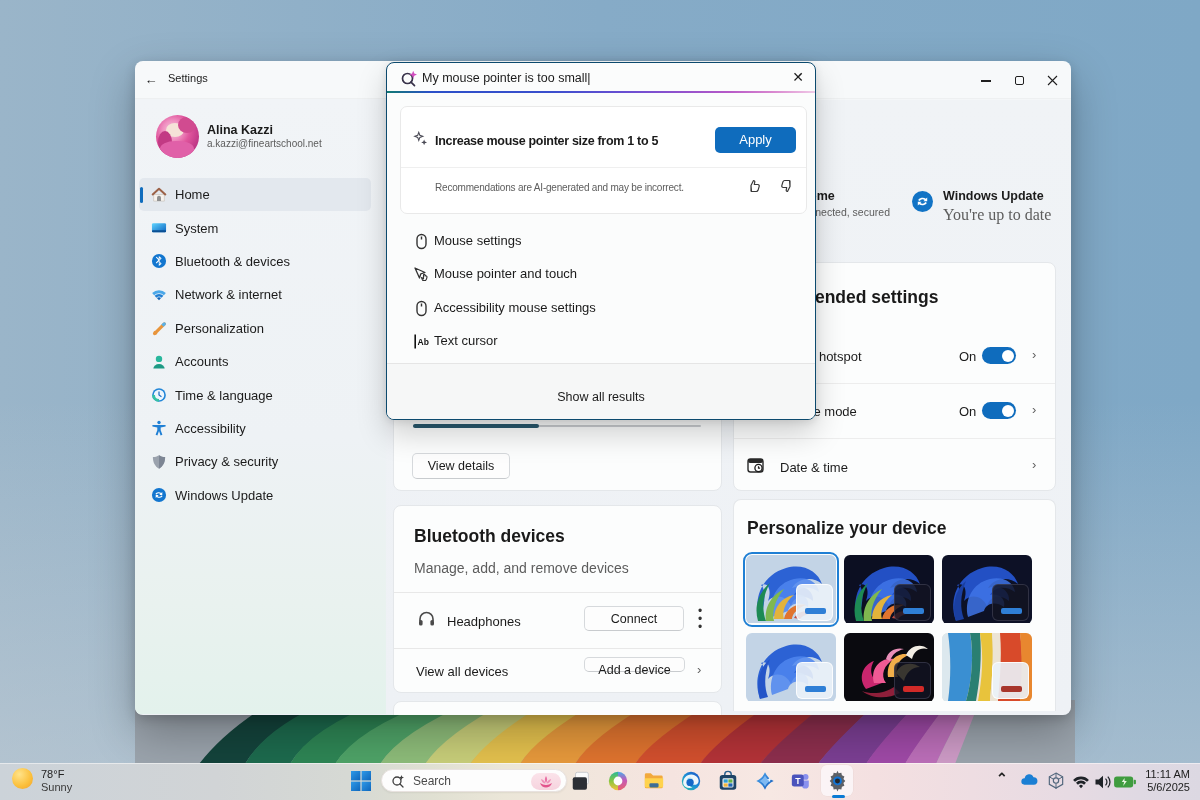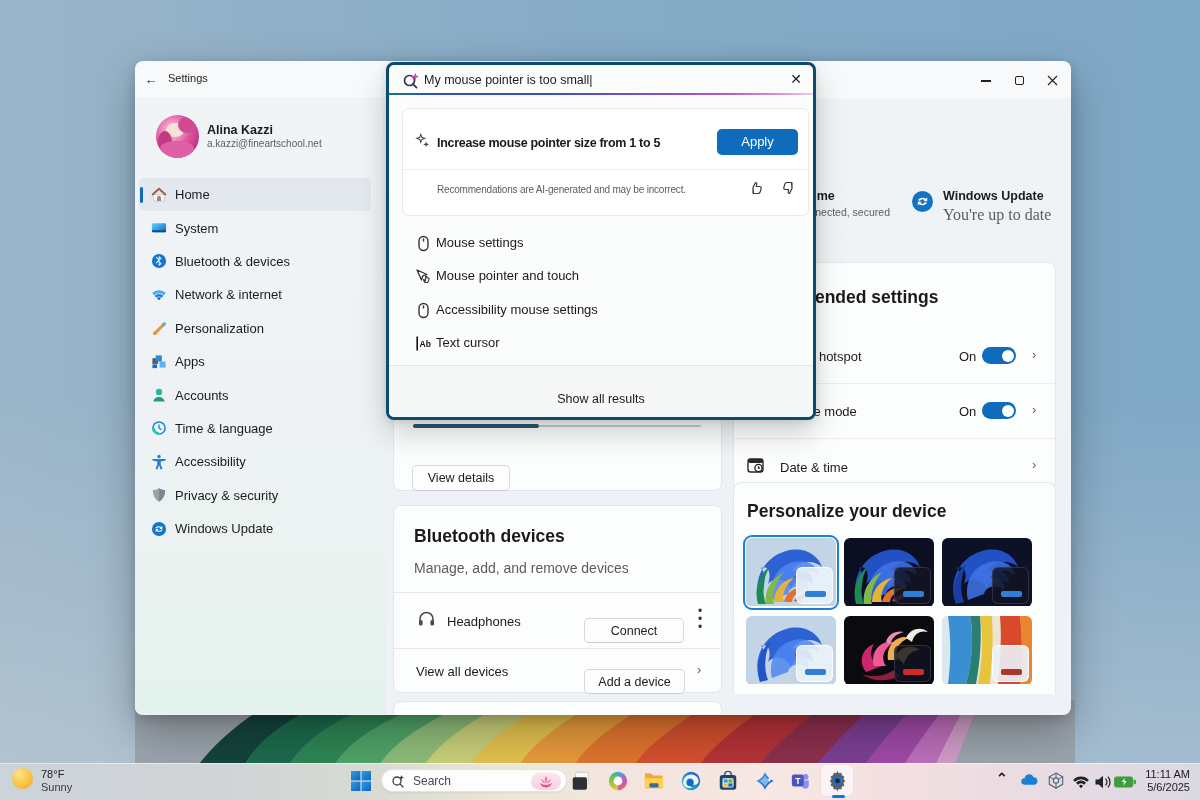--- a/index.html
+++ b/index.html
@@ -31,30 +31,30 @@
 .nav { position:absolute; left:4px; top:79px; width:232px; }
 .nav-item { position:relative; height:33.4px; display:flex; align-items:center; border-radius:5px; }
 .nav-item.sel { background:#e3e8ee; }
 .nav-item.sel::before { content:""; position:absolute; left:0.5px; top:8.5px; width:3px; height:16px; border-radius:2px; background:#0f6cbd; }
 .nav-ico { width:16px; height:16px; margin-left:12px; flex:none; }
 .nav-txt { margin-left:8px; font-size:13px; color:#1b1b1b; }
 
 
 .card { position:absolute; background:#fcfdfd; border:1px solid #e4e7ea; border-radius:8px; }
 .h2 { font-size:17.5px; font-weight:bold; color:#1a1a1a; }
-.btn { position:absolute; background:#fdfdfd; border:1px solid #d6d9dc; border-bottom-color:#c8cbce; border-radius:5px; font-size:12.5px; color:#1b1b1b; text-align:center;margin-top:12px; }
+.btn { position:absolute; background:#fdfdfd; border:1px solid #d6d9dc; border-bottom-color:#c8cbce; border-radius:5px; font-size:12.5px; color:#1b1b1b; text-align:center; }
 
 
 .toggle { position:absolute; width:34px; height:17px; border-radius:9px; background:#0f6cbd; }
 .toggle::after { content:""; position:absolute; right:2.5px; top:2.5px; width:12px; height:12px; border-radius:50%; background:#fff; }
 .chev { position:absolute; font-size:13px; color:#5f5f5f; }
 
 
 #popup { position:absolute; left:386px; top:62px; width:430px; height:358px;
-  background:#fbfcfc; border:3px solid #0c4a6e; border-radius:8px;
+  background:#fbfcfc; border:1px solid #0c4a6e; border-radius:8px;
   box-shadow: 0 14px 30px rgba(0,0,0,.18), 0 2px 8px rgba(0,0,0,.10); overflow:hidden; }
 #popup .sline { position:absolute; left:0; top:28px; width:100%; height:2px;
   background:linear-gradient(90deg,#107a72 0%, #2b50c8 10%, #3a4ecd 38%, #6a4ed2 56%, #9652cc 70%, #b75ac8 80%, #d886cf 90%, #e9b4df 97%, #f0cce8 100%); }
 #popup .qtext { position:absolute; left:35px; top:8px; font-size:12.5px; color:#1b1b1b; }
 #popup .closex { position:absolute; right:11px; top:6px; font-size:14px; color:#1b1b1b; }
 .aicard { position:absolute; left:13px; top:43px; width:407px; height:108px; background:#fff; border:1px solid #e9e9e9; border-radius:7px; }
 .aicard .ttl { position:absolute; left:34px; top:27px; font-size:12.5px; letter-spacing:-0.3px; font-weight:bold; color:#1a1a1a; }
 .applybtn { position:absolute; left:314px; top:20px; width:81px; height:26px; background:#0f6cbd; border-radius:5px;
   color:#fff; font-size:13px; text-align:center; line-height:26px; }
 .aidisc { position:absolute; left:34px; top:75px; font-size:10px; letter-spacing:-0.2px; color:#5d5d5d; }
@@ -155,29 +155,20 @@
         </div>
         <div class="nav-item">
           <div class="nav-ico"><svg viewBox="0 0 17 17">
               <path d="M2 15 c0.3-2.2 1-3.2 2.5-3.5 l8.5-8.6 a1.7 1.7 0 0 1 2.4 2.4 l-8.6 8.5 c-0.3 1.5-1.3 2.2-3.5 2.5 z" fill="#e8953c"></path>
               <path d="M13 2.9 a1.7 1.7 0 0 1 2.4 2.4 l-2 2 -2.4-2.4 z" fill="#5ab1e8"></path>
             </svg></div>
           <div class="nav-txt">Personalization</div>
         </div>
         <div class="nav-item">
           <div class="nav-ico"><svg viewBox="0 0 17 17">
-              <rect x="1.5" y="4.5" width="6" height="6" fill="#54575e"></rect>
-              <rect x="5" y="1.5" width="6.5" height="6.5" fill="#2f86d8"></rect>
-              <rect x="9" y="8" width="6.5" height="6.5" fill="#5fb2ee"></rect>
-              <rect x="1.5" y="11" width="5" height="4" fill="#1f6dbd"></rect>
-            </svg></div>
-          <div class="nav-txt">Apps</div>
-        </div>
-        <div class="nav-item">
-          <div class="nav-ico"><svg viewBox="0 0 17 17">
               <circle cx="8.5" cy="5.2" r="3.4" fill="#28b79c"></circle>
               <path d="M2.5 15.5 a6 4.8 0 0 1 12 0 z" fill="#1d9a84"></path>
             </svg></div>
           <div class="nav-txt">Accounts</div>
         </div>
         <div class="nav-item">
           <div class="nav-ico"><svg viewBox="0 0 17 17">
               <circle cx="8.5" cy="8.5" r="7.3" fill="#2286d8"></circle>
               <circle cx="8.5" cy="8.5" r="5.6" fill="#eef6fd"></circle>
               <path d="M8.5 4.8 v3.7 l2.6 1.8" stroke="#1b6ec2" stroke-width="1.3" fill="none"></path>
@@ -223,21 +214,21 @@
     <svg style="position:absolute; left:23px; top:103px;" width="19" height="19" viewBox="0 0 19 19">
       <path d="M3 12 v-2 a6.5 6.5 0 0 1 13 0 v2" fill="none" stroke="#4a4a4a" stroke-width="1.6"></path>
       <rect x="2" y="11" width="3.6" height="5.5" rx="1.6" fill="#4a4a4a"></rect>
       <rect x="13.4" y="11" width="3.6" height="5.5" rx="1.6" fill="#4a4a4a"></rect>
     </svg>
     <div style="position:absolute; left:53px; top:108px; font-size:13px; color:#1b1b1b;">Headphones</div>
     <div class="btn" style="left:190px; top:100px; width:100px; height:25px; line-height:24px;">Connect</div>
     <div style="position:absolute; left:302px; top:101px; font-size:12px; color:#333; letter-spacing:0; line-height:8px; text-align:center; width:8px;">•<br>•<br>•</div>
     <div style="position:absolute; left:0; top:142px; width:100%; height:1px; background:#e8e8e8;"></div>
     <div style="position:absolute; left:22px; top:158px; font-size:13px; color:#1b1b1b;">View all devices</div>
-    <div class="btn" style="left:190px; top:151px; width:101px; height:25px; line-height:24px;">Add a device</div>
+    <div class="btn" style="left:190px; top:151px; width:101px; height:15px; line-height:24px;">Add a device</div>
     <div class="chev" style="left:303px; top:156px;">›</div>
   </div>
 
   <div class="card" style="left:258px; top:640px; width:329px; height:30px;"></div>
 
   <div style="position:absolute; left:665px; top:128px; font-size:12.5px; font-weight:bold; color:#1b1b1b;">Home</div>
   <div style="position:absolute; left:661px; top:145px; font-size:10.5px; color:#5d5d5d;">Connected, secured</div>
   <svg style="position:absolute; left:777px; top:130px;" width="21" height="21" viewBox="0 0 25 25">
     <circle cx="12.5" cy="12.5" r="12.5" fill="#1173c5"></circle>
     <path d="M7.2 10.8 a6.5 6.5 0 0 1 9.3 -1.5 l1.6 -1.6 v4.6 h-4.6 l1.6-1.6 a4.3 4.3 0 0 0 -6 1.2 z" fill="#fff"></path>
@@ -262,21 +253,21 @@
     <svg style="position:absolute; left:12px; top:193px;" width="19" height="19" viewBox="0 0 19 19">
       <rect x="2" y="3" width="15" height="13" rx="2.5" fill="none" stroke="#2a2a2a" stroke-width="1.4"></rect>
       <rect x="2" y="3" width="15" height="4" rx="2" fill="#2a2a2a"></rect>
       <circle cx="12.5" cy="12" r="3.6" fill="#fff" stroke="#1b1b1b" stroke-width="1.3"></circle>
       <path d="M12.5 10.3 v1.8 h1.6" fill="none" stroke="#1b1b1b" stroke-width="1.2"></path>
     </svg>
     <div style="position:absolute; left:46px; top:197px; font-size:13px; color:#1b1b1b;">Date &amp; time</div>
     <div class="chev" style="left:298px; top:194px;">›</div>
   </div>
 
-  <div class="card" id="perscard" style="left:598px; top:421px; width:323px; height:212px; border-bottom:none; border-radius:8px 8px 0 0;">
+  <div class="card" id="perscard" style="left:598px; top:438px; width:323px; height:212px; border-bottom:none; border-radius:8px 8px 0 0;">
     <div class="h2" style="position:absolute; left:13px; top:18px;">Personalize your device</div>
     <div id="thumbs">
         <div style="position:absolute; left:12px; top:55px; width:90px; height:69px; border-radius:6px; overflow:hidden; outline:2px solid #1f7fd4; outline-offset:1px;"><svg viewBox="0 0 90 68">
             <rect width="90" height="68" fill="#c3d4e6"></rect>
  <path d="M14 66 C6 44 16 20 40 13 C58 8 72 17 76 29 C67 21 52 23 46 33 C58 29 68 36 67 46 C58 39 48 41 45 51 C40 40 28 39 22 46 C26 35 22 27 15 30 C22 37 17 54 14 66 z" fill="#2c62d4"></path>
  <path d="M26 62 C22 46 30 28 48 24 C62 21 72 28 73 37 C64 30 52 32 48 40 C57 38 64 44 62 52 C54 46 44 48 42 56 z" fill="#4f86ef" opacity="0.85"></path>
  <path d="M12 66 C8 52 12 38 24 28 C16 42 16 56 20 66 z" fill="#1d8a54"></path>
  <path d="M20 66 C18 52 26 40 38 34 C28 46 26 58 28 66 z" fill="#7fb84f"></path>
  <path d="M28 64 C28 52 36 42 48 40 C38 48 36 58 38 64 z" fill="#e3b33b"></path>
  <path d="M38 64 C40 54 50 48 60 50 C50 54 46 60 46 64 z" fill="#e0742f"></path>

